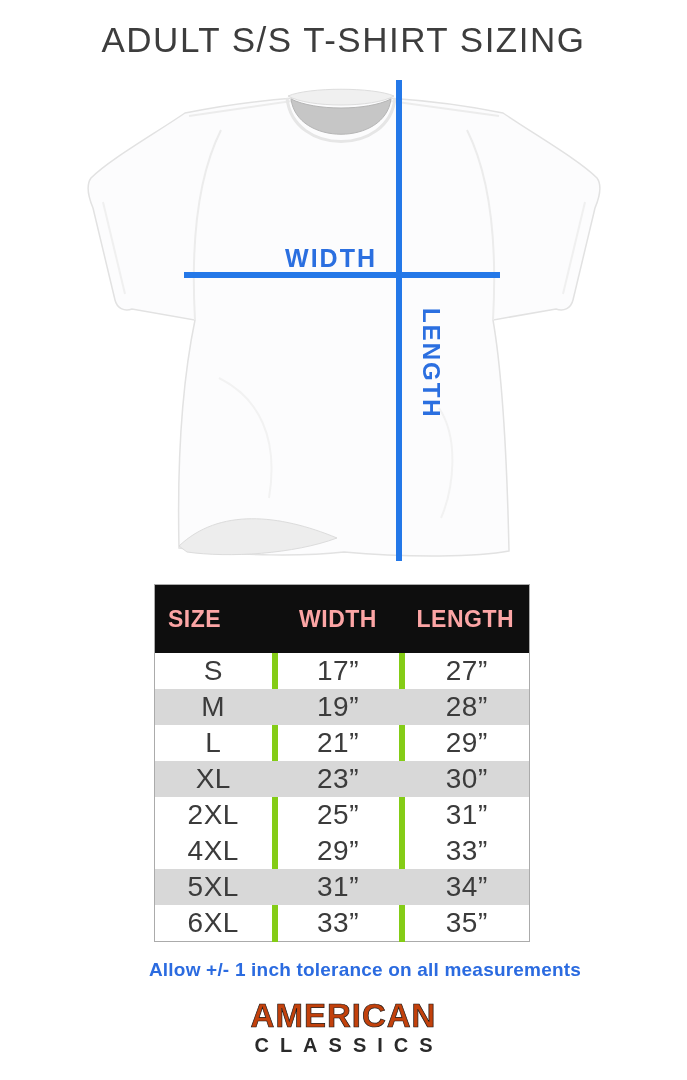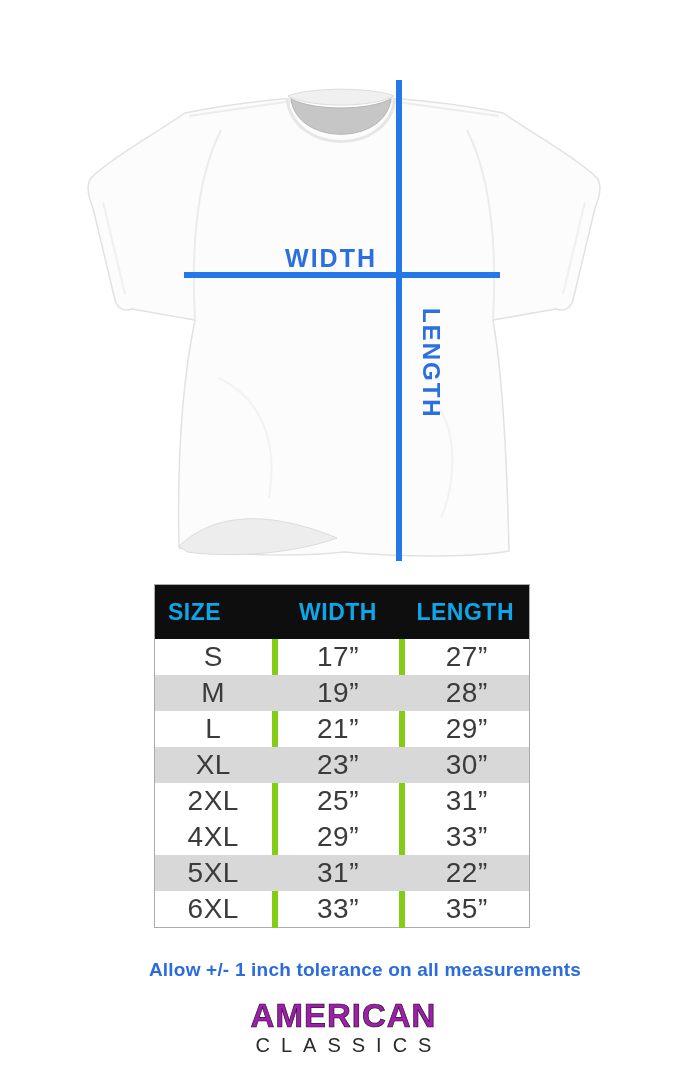--- a/index.html
+++ b/index.html
@@ -41,27 +41,27 @@
     top: 584px;
     border-collapse: collapse;
     table-layout: fixed;
     border: 1px solid #ababab;
   }
   .size-table col.c1 { width: 120px; }
   .size-table col.c2 { width: 127px; }
   .size-table col.c3 { width: 128px; }
   .size-table th {
     background: #0e0e0e;
-    color: #0ea5e9;
+    color: #fca5a5;
     font-size: 23px;
     font-weight: 700;
     height: 38px;
     text-align: center;
     letter-spacing: 0.5px;
-    padding: 8px;
+    padding: 15px;
   }
   .size-table th.h-size {
     text-align: left;
     padding-left: 13px;
   }
   .size-table td {
     height: 36px;
     padding: 0;
     text-align: center;
     font-size: 28px;
@@ -93,44 +93,45 @@
     left: 0;
     right: 0;
     display: flex;
     flex-direction: column;
     align-items: center;
   }
   .brand-name {
     font-size: 33px;
     font-weight: 700;
     letter-spacing: 1px;
-    color: #a21caf;
+    color: #c2410c;
     -webkit-text-stroke: 0.7px #161616;
     line-height: 1;
   }
   .brand-subname {
     margin-top: 3px;
     font-size: 20px;
-    font-weight: 400;
+    font-weight: 700;
     letter-spacing: 11px;
     margin-right: -11px;
     color: #2a2a2a;
     line-height: 1;
     text-align: right;
   }
   svg text {
     font-family: "Liberation Sans", sans-serif;
     font-weight: 700;
   }
 </style>
 </head>
 <body>
 
 <div class="page">
 
+  <div class="page-title">ADULT S/S T-SHIRT SIZING</div>
 
   <div class="shirt-figure">
     <svg width="530" height="497" viewBox="0 0 530 497">
 
       <path d="M 215,20
            C 176,23 140,28 106,35
            C 72,58 30,82 12,100
            C 7,107 9,118 14,130
            L 36,222
            C 38,230 45,234 53,231
@@ -211,21 +212,21 @@
       <td>31”</td>
     </tr>
         <tr>
       <td>4XL</td>
       <td>29”</td>
       <td>33”</td>
     </tr>
         <tr class="shade">
       <td>5XL</td>
       <td>31”</td>
-      <td>22”</td>
+      <td>34”</td>
     </tr>
         <tr>
       <td>6XL</td>
       <td>33”</td>
       <td>35”</td>
     </tr>
       </tbody>
   </table>
 
   <div class="tolerance-note">Allow +/- 1 inch tolerance on all measurements</div>

